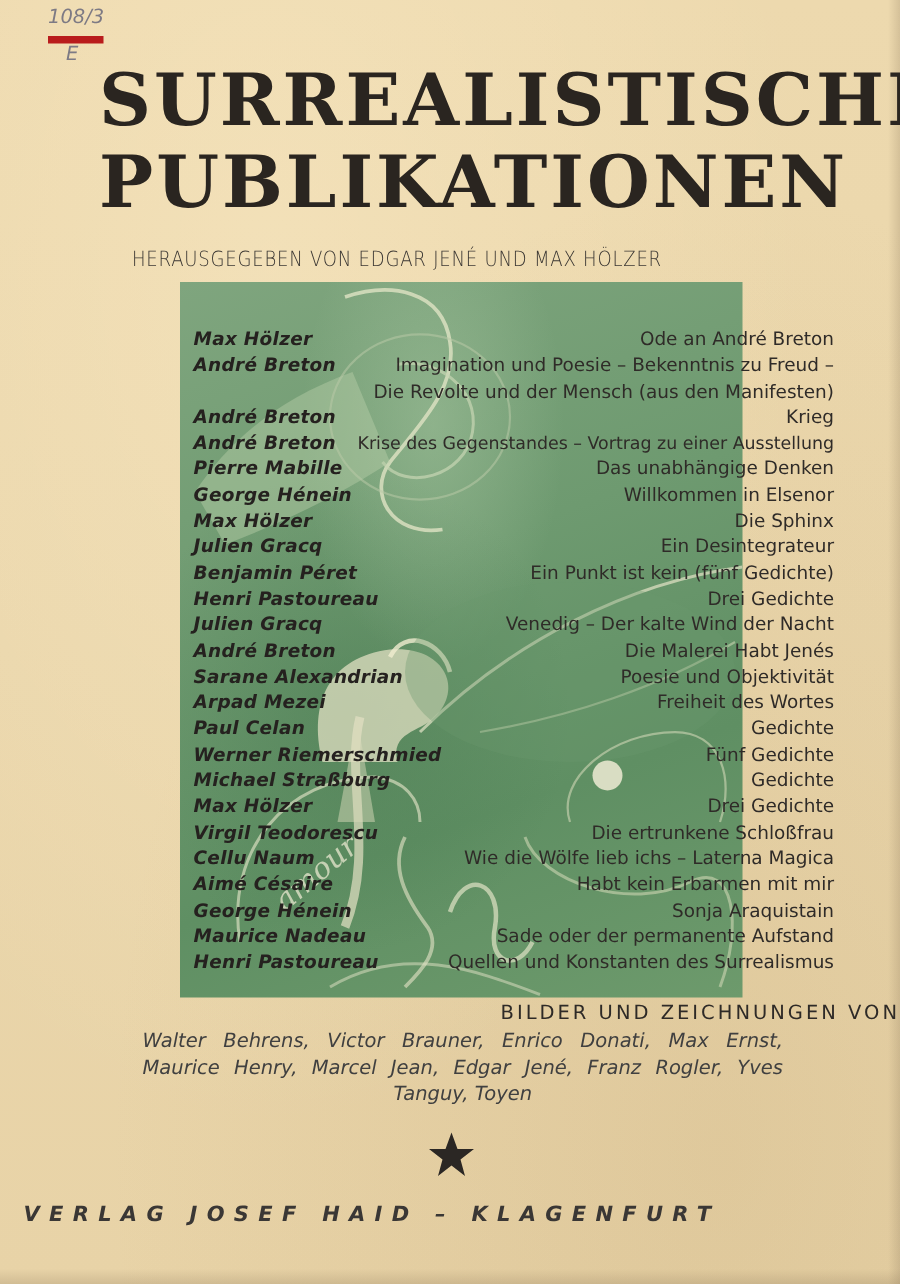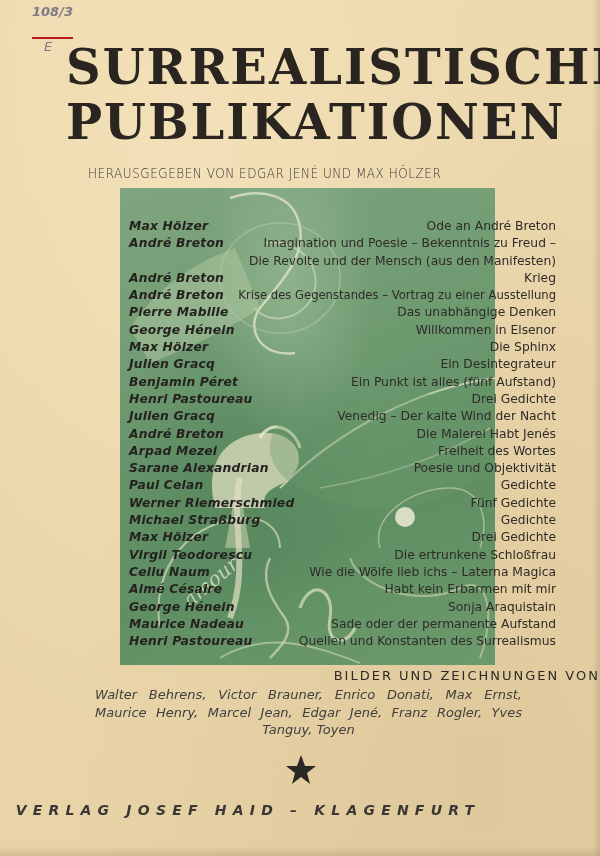--- a/index.html
+++ b/index.html
@@ -19,21 +19,21 @@
     }
     .edge-right { position:absolute; right:0; top:0; width:8px; height:856px; background: linear-gradient(90deg, rgba(0,0,0,0), rgba(140,120,90,0.25)); }
     .edge-bottom { position:absolute; left:0; bottom:0; width:600px; height:10px; background: linear-gradient(180deg, rgba(0,0,0,0), rgba(140,120,90,0.25)); }
 
     .pencil {
       position: absolute; left: 32px; top: 4px;
       font-family: "DejaVu Sans", sans-serif;
       font-size: 13px; color: #7d7a84; font-style: italic;
       line-height: 16px;
     }
-    .pencil .line1 { border-bottom: 2px solid #b91c1c; padding-bottom: 17px; display:inline-block;font-weight:bold; }
+    .pencil .line1 { border-bottom: 5px solid #b91c1c; padding-bottom: 4px; display:inline-block; }
     .pencil .line2 { display:block; margin-left: 12px; }
 
     .title {
       position: absolute; left: 66px; width: 480px;
       font-family: "DejaVu Serif", serif; font-weight: bold;
       color: #2a2520; letter-spacing: 2px;
       font-size: 48px; line-height: 54px;
       text-align: center;
     }
     .title.t1 { top: 40px; }
@@ -171,41 +171,41 @@
   <div class="row">
       <span class="author">Max Hölzer</span>
       <span class="work">Die Sphinx</span>
     </div>
   <div class="row">
       <span class="author">Julien Gracq</span>
       <span class="work">Ein Desintegrateur</span>
     </div>
   <div class="row">
       <span class="author">Benjamin Péret</span>
-      <span class="work">Ein Punkt ist alles (fünf Aufstand)</span>
+      <span class="work">Ein Punkt ist kein (fünf Gedichte)</span>
     </div>
   <div class="row">
       <span class="author">Henri Pastoureau</span>
       <span class="work">Drei Gedichte</span>
     </div>
   <div class="row">
       <span class="author">Julien Gracq</span>
       <span class="work">Venedig – Der kalte Wind der Nacht</span>
     </div>
   <div class="row">
       <span class="author">André Breton</span>
       <span class="work">Die Malerei Habt Jenés</span>
     </div>
   <div class="row">
+      <span class="author">Sarane Alexandrian</span>
+      <span class="work">Poesie und Objektivität</span>
+    </div>
+  <div class="row">
       <span class="author">Arpad Mezei</span>
       <span class="work">Freiheit des Wortes</span>
-    </div>
-  <div class="row">
-      <span class="author">Sarane Alexandrian</span>
-      <span class="work">Poesie und Objektivität</span>
     </div>
   <div class="row">
       <span class="author">Paul Celan</span>
       <span class="work">Gedichte</span>
     </div>
   <div class="row">
       <span class="author">Werner Riemerschmied</span>
       <span class="work">Fünf Gedichte</span>
     </div>
   <div class="row">

